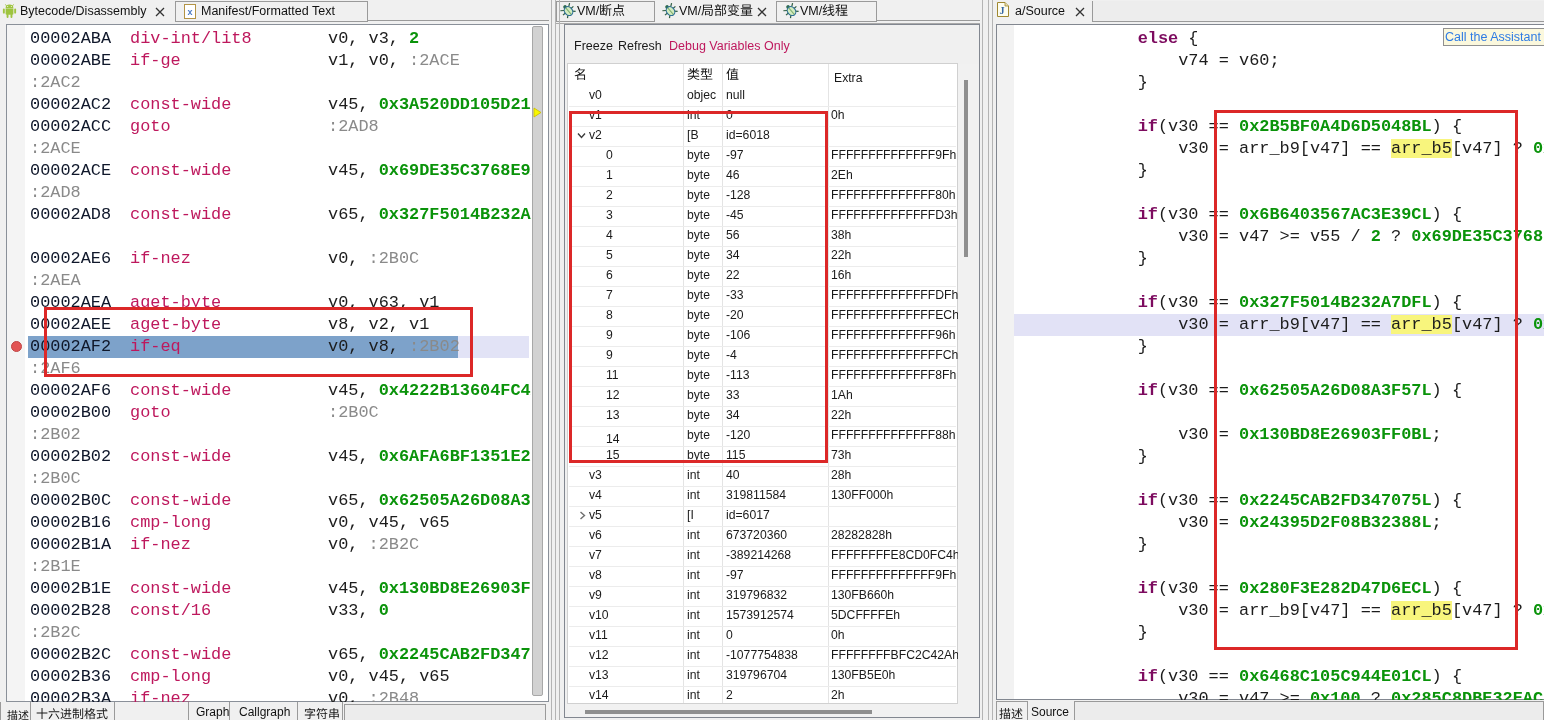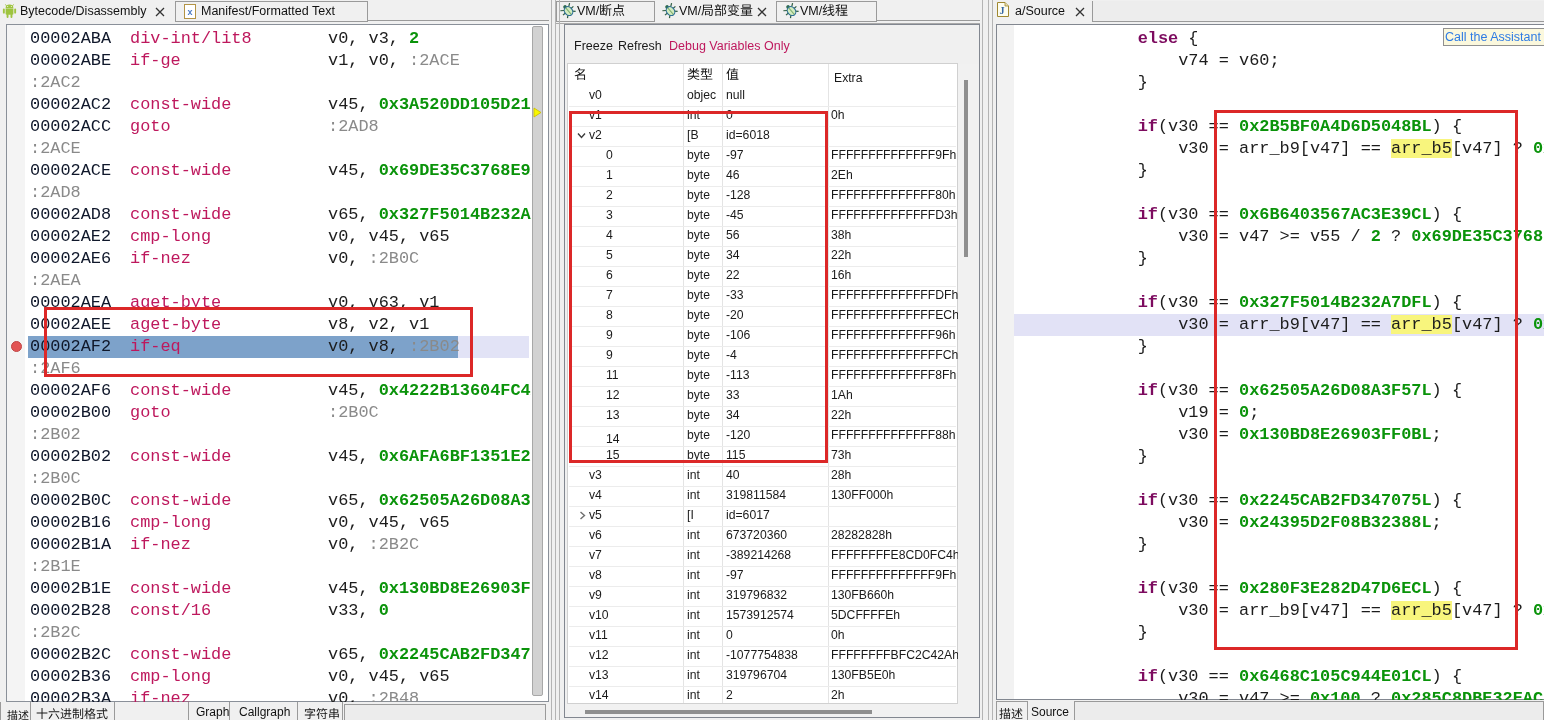--- a/index.html
+++ b/index.html
@@ -126,21 +126,20 @@
 <div class="ab" style="left:0;top:0;width:531px;height:702px;overflow:hidden">
 <div class="ln" style="top:28.4px"><span class="a">00002ABA</span><span class="m">div-int/lit8</span>v0, v3, <span class="grn">2</span></div>
 <div class="ln" style="top:50.4px"><span class="a">00002ABE</span><span class="m">if-ge</span>v1, v0, <span class="gr">:2ACE</span></div>
 <div class="ln gr" style="top:72.4px">:2AC2</div>
 <div class="ln" style="top:94.4px"><span class="a">00002AC2</span><span class="m">const-wide</span>v45, <span class="grn">0x3A520DD105D21AB2L</span></div>
 <div class="ln" style="top:116.4px"><span class="a">00002ACC</span><span class="m">goto</span><span class="gr">:2AD8</span></div>
 <div class="ln gr" style="top:138.4px">:2ACE</div>
 <div class="ln" style="top:160.4px"><span class="a">00002ACE</span><span class="m">const-wide</span>v45, <span class="grn">0x69DE35C3768E9AB2L</span></div>
 <div class="ln gr" style="top:182.4px">:2AD8</div>
 <div class="ln" style="top:204.4px"><span class="a">00002AD8</span><span class="m">const-wide</span>v65, <span class="grn">0x327F5014B232A7DFL</span></div>
-<div class="ln" style="top:226.4px"><span class="a">00002AE2</span><span class="m">cmp-long</span>v0, v45, v65</div>
 <div class="ln" style="top:248.4px"><span class="a">00002AE6</span><span class="m">if-nez</span>v0, <span class="gr">:2B0C</span></div>
 <div class="ln gr" style="top:270.4px">:2AEA</div>
 <div class="ln" style="top:292.4px"><span class="a">00002AEA</span><span class="m">aget-byte</span>v0, v63, v1</div>
 <div class="ln" style="top:314.4px"><span class="a">00002AEE</span><span class="m">aget-byte</span>v8, v2, v1</div>
 <div class="ln" style="top:336.4px"><span class="a">00002AF2</span><span class="m">if-eq</span>v0, v8, <span class="gr">:2B02</span></div>
 <div class="ln gr" style="top:358.4px">:2AF6</div>
 <div class="ln" style="top:380.4px"><span class="a">00002AF6</span><span class="m">const-wide</span>v45, <span class="grn">0x4222B13604FC4AB2L</span></div>
 <div class="ln" style="top:402.4px"><span class="a">00002B00</span><span class="m">goto</span><span class="gr">:2B0C</span></div>
 <div class="ln gr" style="top:424.4px">:2B02</div>
 <div class="ln" style="top:446.4px"><span class="a">00002B02</span><span class="m">const-wide</span>v45, <span class="grn">0x6AFA6BF1351E2AB2L</span></div>
@@ -479,21 +478,20 @@
 <div class="ln" style="left:1016px;top:116px">            <span class="kw">if</span>(v30 == <span class="grn">0x2B5BF0A4D6D5048BL</span>) {</div>
 <div class="ln" style="left:1016px;top:138px">                v30 = arr_b9[v47] == <span style="background:#f8f57d">arr_b5</span>[v47] ? <span class="grn">0x24395D2F08B32388L</span></div>
 <div class="ln" style="left:1016px;top:160px">            }</div>
 <div class="ln" style="left:1016px;top:204px">            <span class="kw">if</span>(v30 == <span class="grn">0x6B6403567AC3E39CL</span>) {</div>
 <div class="ln" style="left:1016px;top:226px">                v30 = v47 &gt;= v55 / <span class="grn">2</span> ? <span class="grn">0x69DE35C3768E9AB2L</span></div>
 <div class="ln" style="left:1016px;top:248px">            }</div>
 <div class="ln" style="left:1016px;top:292px">            <span class="kw">if</span>(v30 == <span class="grn">0x327F5014B232A7DFL</span>) {</div>
 <div class="ln" style="left:1016px;top:314px">                v30 = arr_b9[v47] == <span style="background:#f8f57d">arr_b5</span>[v47] ? <span class="grn">0x24395D2F08B32388L</span></div>
 <div class="ln" style="left:1016px;top:336px">            }</div>
 <div class="ln" style="left:1016px;top:380px">            <span class="kw">if</span>(v30 == <span class="grn">0x62505A26D08A3F57L</span>) {</div>
-<div class="ln" style="left:1016px;top:402px">                v19 = <span class="grn">0</span>;</div>
 <div class="ln" style="left:1016px;top:424px">                v30 = <span class="grn">0x130BD8E26903FF0BL</span>;</div>
 <div class="ln" style="left:1016px;top:446px">            }</div>
 <div class="ln" style="left:1016px;top:490px">            <span class="kw">if</span>(v30 == <span class="grn">0x2245CAB2FD347075L</span>) {</div>
 <div class="ln" style="left:1016px;top:512px">                v30 = <span class="grn">0x24395D2F08B32388L</span>;</div>
 <div class="ln" style="left:1016px;top:534px">            }</div>
 <div class="ln" style="left:1016px;top:578px">            <span class="kw">if</span>(v30 == <span class="grn">0x280F3E282D47D6ECL</span>) {</div>
 <div class="ln" style="left:1016px;top:600px">                v30 = arr_b9[v47] == <span style="background:#f8f57d">arr_b5</span>[v47] ? <span class="grn">0x24395D2F08B32388L</span></div>
 <div class="ln" style="left:1016px;top:622px">            }</div>
 <div class="ln" style="left:1016px;top:666px">            <span class="kw">if</span>(v30 == <span class="grn">0x6468C105C944E01CL</span>) {</div>
 <div class="ln" style="left:1016px;top:688px">                v30 = v47 &gt;= <span class="grn">0x100</span> ? <span class="grn">0x285C8DBE32EACF12L</span></div>

